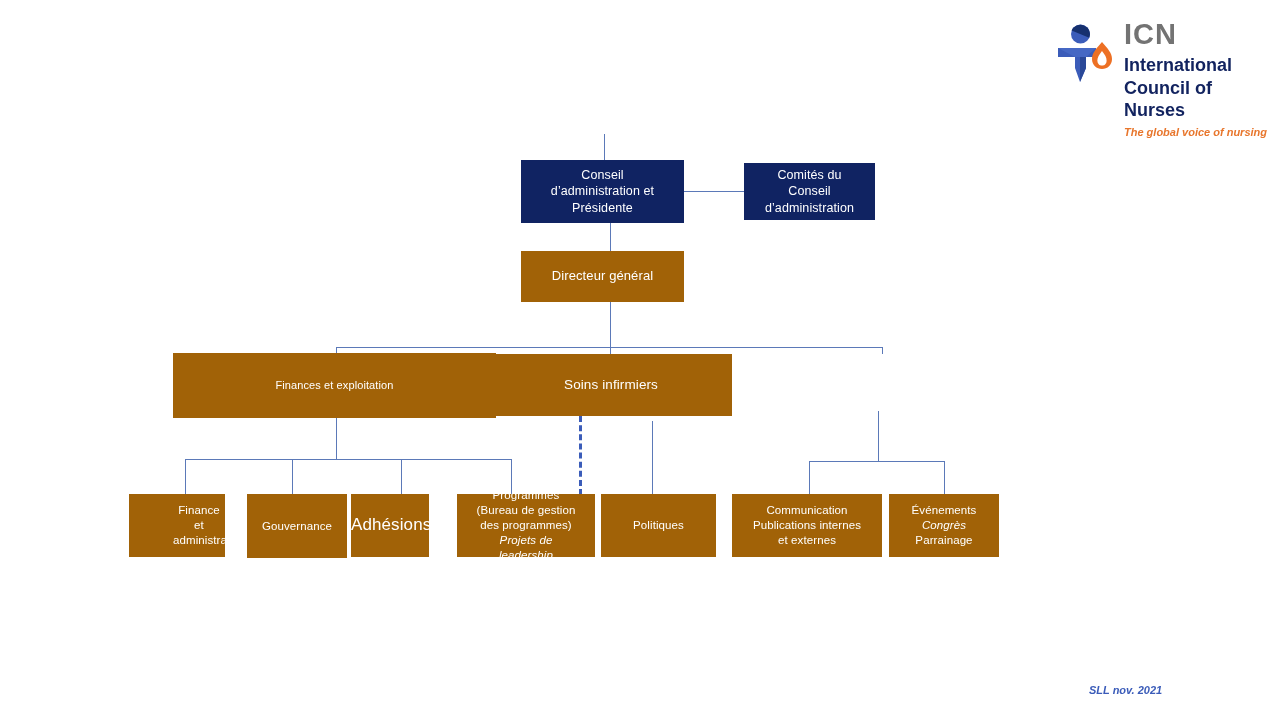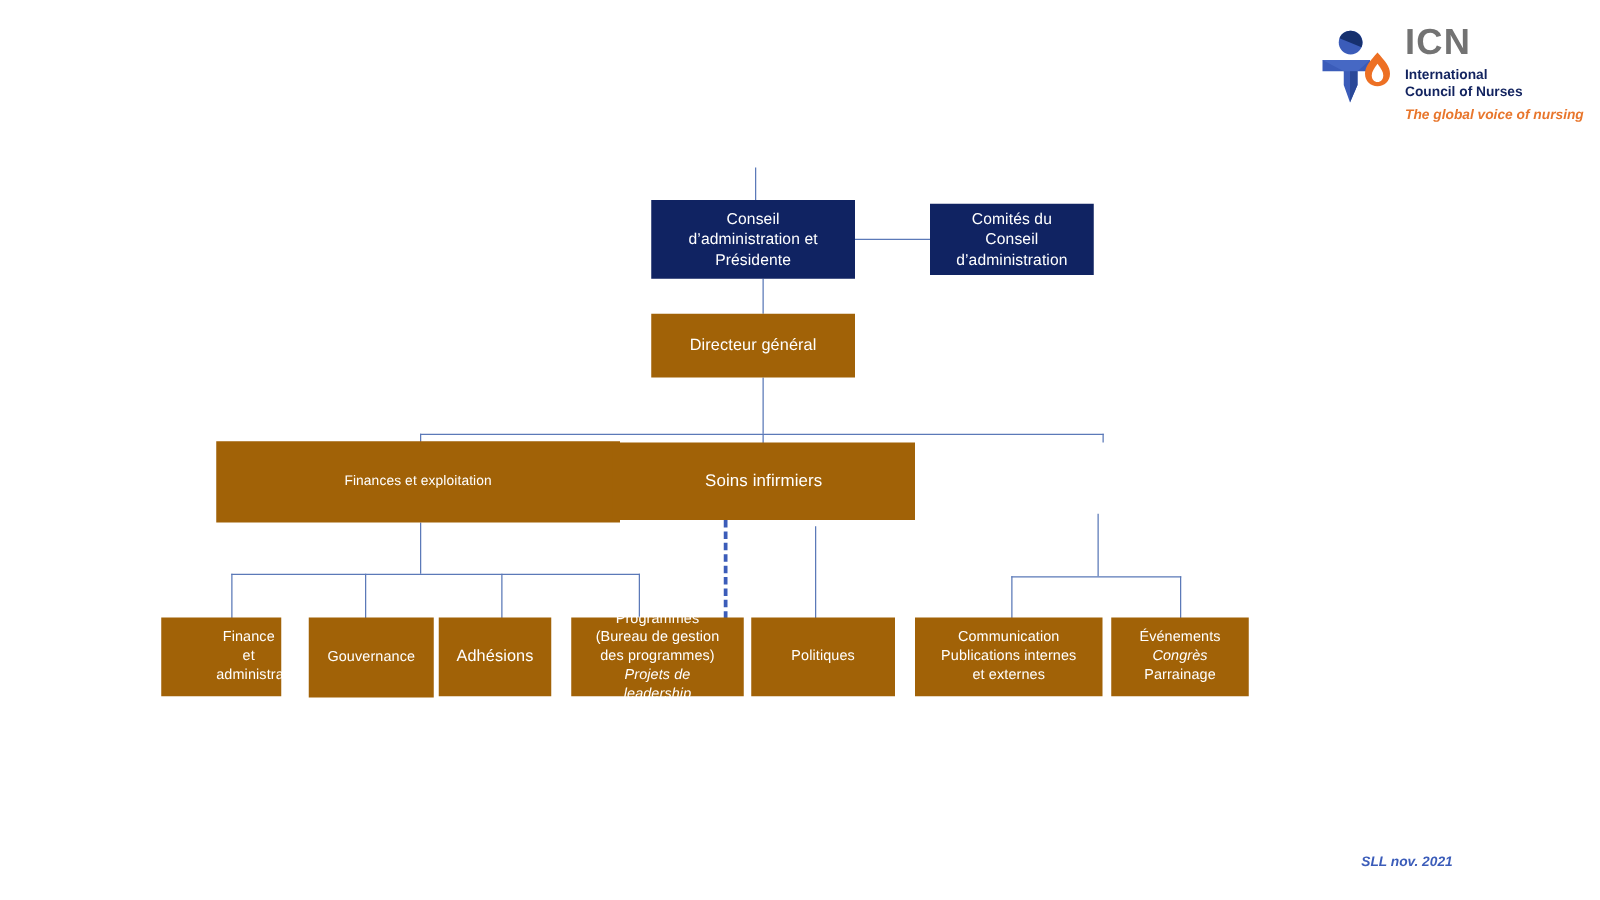--- a/index.html
+++ b/index.html
@@ -57,21 +57,21 @@
   .n-board      { left: 521px; top: 160px; width: 163px; height: 63px;  font-size: 12.5px; }
   .n-committees { left: 744px; top: 163px; width: 131px; height: 57px;  font-size: 12.5px; }
   .n-dg         { left: 521px; top: 251px; width: 163px; height: 51px;  font-size: 13px; }
 
   .n-finance-ops { left: 173px; top: 353px; width: 323px; height: 65px; font-size: 11px; }
   .n-nursing     { left: 490px; top: 354px; width: 242px; height: 62px; font-size: 13.5px; }
   .n-comms       { left: 746px; top: 353px; width: 265px; height: 58px; font-size: 13.5px; }
 
   .n-fin-admin   { left: 129px; top: 494px; width: 96px; height: 63px; font-size: 11.5px; padding-left: 44px; }
   .n-gov         { left: 247px; top: 494px; width: 100px; height: 64px; font-size: 11.5px; }
-  .n-memberships { left: 351px; top: 494px; width: 90px; height: 63px; font-size: 13px; }
+  .n-memberships { left: 351px; top: 494px; width: 78px; height: 63px; font-size: 17px; }
   .n-programmes  { left: 457px; top: 494px; width: 138px; height: 63px; font-size: 11.5px; }
   .n-policy      { left: 601px; top: 494px; width: 115px; height: 63px; font-size: 11.5px; }
   .n-comm-pub    { left: 732px; top: 494px; width: 150px; height: 63px; font-size: 11.5px; }
   .n-events      { left: 889px; top: 494px; width: 110px; height: 63px; font-size: 11.5px; }
 
   .it { font-style: italic; }
 
   
   #icn-logo {
     position: absolute;
@@ -92,21 +92,21 @@
   }
   .icn-abbr {
     font-size: 29px;
     font-weight: bold;
     color: #737373;
     letter-spacing: 1px;
     line-height: 1;
     margin: 0 0 5px 0;
   }
   .icn-full {
-    font-size: 11px;
+    font-size: 18px;
     font-weight: bold;
     color: #12235f;
     line-height: 1.25;
     margin: 4px 0 4px 0;
   }
   .icn-tag {
     font-size: 11px;
     font-style: italic;
     font-weight: bold;
     color: #e8762c;

